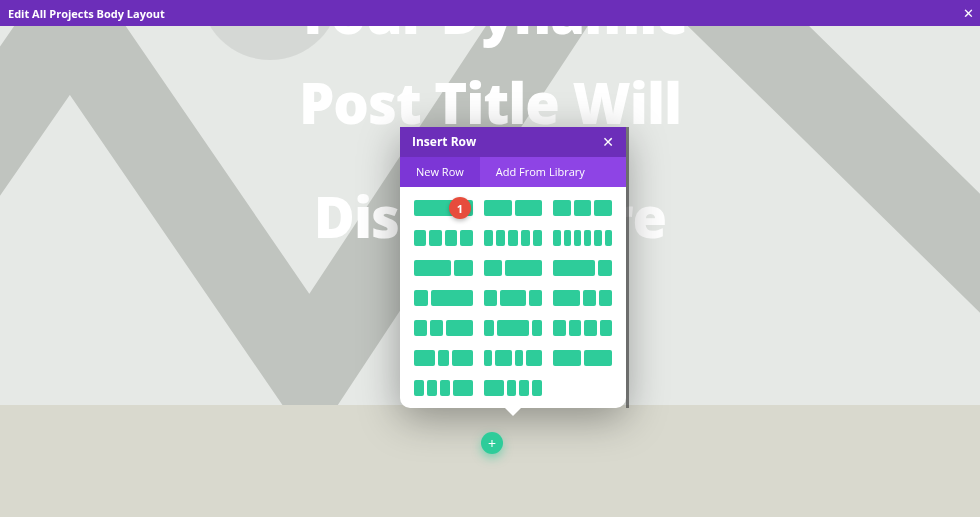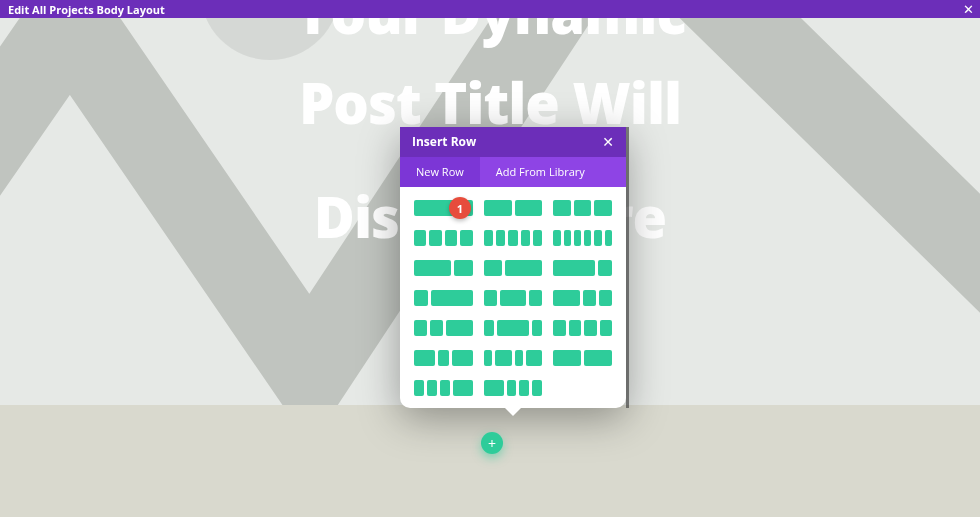--- a/index.html
+++ b/index.html
@@ -57,21 +57,21 @@
 }
 .hero-line1 { margin-top: -18px; }
 .hero-line2 { margin-top: 72px; }
 .hero-line3 { margin-top: 186px; }
 
 
 .topbar {
   position: absolute;
   left: 0; top: 0;
   width: 100%;
-  height: 18px;
+  height: 26px;
   background: #6c2eb9;
   color: #fff;
   font-size: 11px;
   font-weight: 700;
   display: flex;
   align-items: center;
   justify-content: space-between;
   padding: 0 6px 0 8px;
   box-sizing: border-box;
 }

